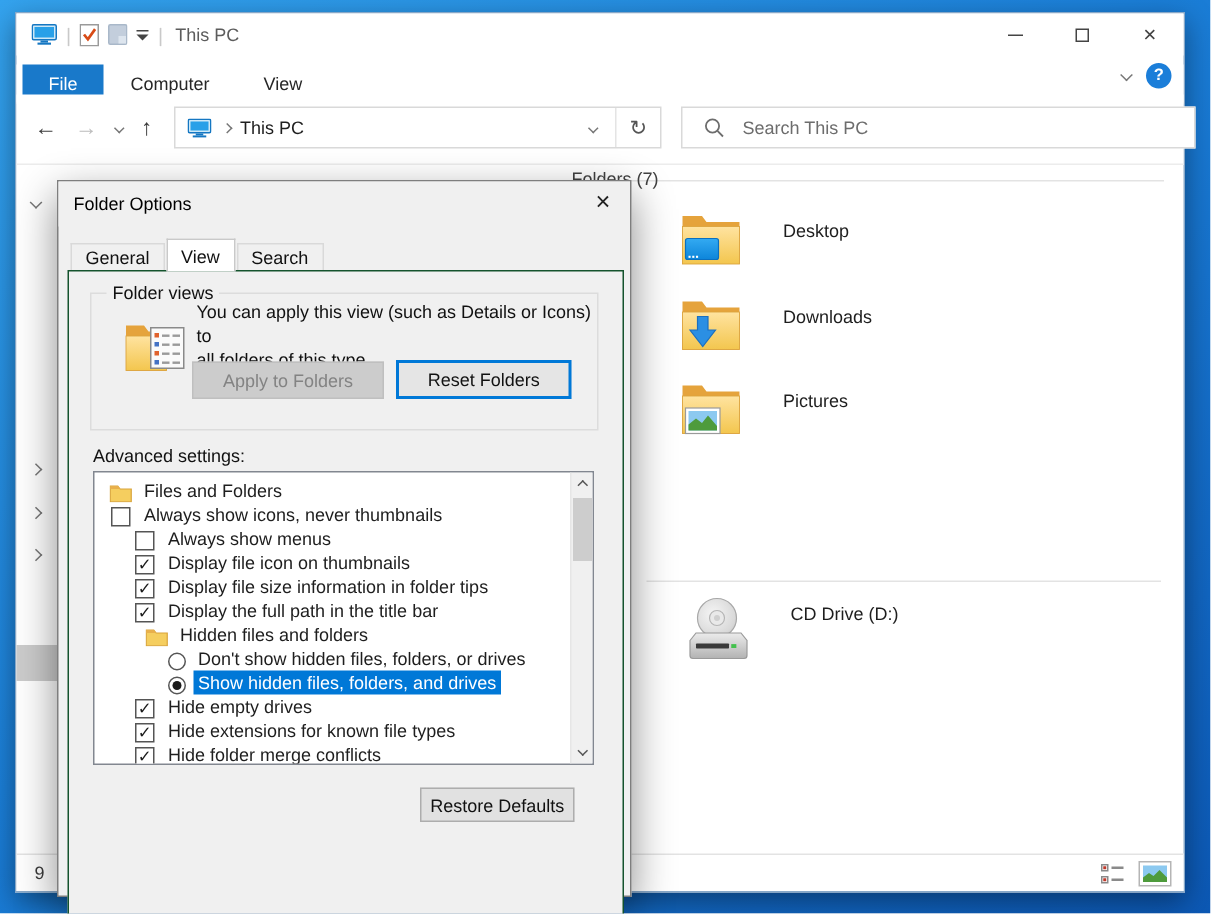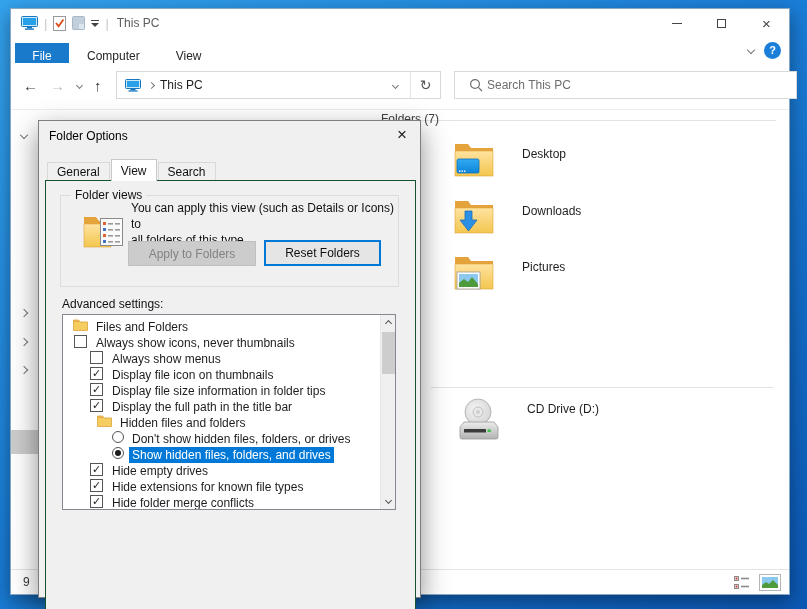--- a/index.html
+++ b/index.html
@@ -27,21 +27,21 @@
   .rtab { padding:0 18px; display:flex; align-items:center; color:#262626; }
   .ribbon-right { position:absolute; right:8px; top:28px; height:26px; display:flex; align-items:center; gap:10px; }
   .help-circle { width:17px; height:17px; border-radius:50%; background:#1b7ed9; color:#fff; font-weight:bold; font-size:11px; display:flex; align-items:center; justify-content:center; }
 
   .toolbar { position:absolute; left:0; top:54px; width:100%; height:47px; background:#fff; border-bottom:1px solid #ececec; }
   .nav-arrows { position:absolute; left:12px; top:8px; display:flex; align-items:center; gap:12px; height:28px; font-size:15px; }
   .arrow-back { color:#3b3b3b; } .arrow-fwd { color:#bdbdbd; } .arrow-up { color:#3b3b3b; }
   .addressbar { position:absolute; left:105px; top:8px; width:325px; height:28px; border:1px solid #d9d9d9; background:#fff; display:flex; align-items:center; }
   .addr-dd { position:absolute; right:32px; top:0; width:26px; height:26px; display:flex; align-items:center; justify-content:center; }
   .addr-refresh { position:absolute; right:0; top:0; width:30px; height:26px; border-left:1px solid #e4e4e4; display:flex; align-items:center; justify-content:center; color:#555; font-size:14px; }
-  .searchbox { position:absolute; left:443px; top:8px; width:343px; height:28px; border:1px solid #d9d9d9; background:#fff; display:flex; align-items:center; gap:4px; padding-left:14px; color:#6d6d6d; }
+  .searchbox { position:absolute; left:443px; top:8px; width:343px; height:28px; border:1px solid #d9d9d9; background:#fff; display:flex; align-items:center; gap:12px; padding-left:14px; color:#6d6d6d; }
 
   .chev { display:inline-block; width:6px; height:6px; border-right:1.4px solid #777; border-bottom:1.4px solid #777; }
   .chev-down { transform:rotate(45deg); }
   .chev-right { transform:rotate(-45deg); }
   .chev-sm { width:5px; height:5px; }
 
   .navpane { position:absolute; left:0; top:101px; width:28px; bottom:25px; background:#fff; }
   .tree-chev { position:absolute; left:10px; }
   .tree-row-hl { position:absolute; left:0; top:320px; width:28px; height:24px; background:#cccccc; }
 
@@ -73,21 +73,21 @@
   .groupbox-legend { position:absolute; left:10px; top:-8px; background:#f0f0f0; padding:0 4px; color:#111; }
   .fv-icon { position:absolute; left:22px; top:16px; }
   .fv-text { position:absolute; left:70px; top:4px; line-height:16px; color:#111; }
   .btn { background:#e1e1e1; border:1px solid #adadad; color:#111; display:flex; align-items:center; justify-content:center; font-size:12px; }
   .btn-apply-folders { position:absolute; left:67px; top:45px; width:128px; height:25px; background:#cccccc; border:1px solid #bfbfbf; color:#838383; }
   .btn-reset-folders { position:absolute; left:203px; top:44px; width:117px; height:26px; background:#e5e5e5; border:2px solid #0078d7; }
 
   .adv-label { position:absolute; left:16px; top:116px; color:#111; }
   .listbox { position:absolute; left:16px; top:133px; width:334px; height:196px; background:#fff; border:1px solid #828790; overflow:hidden; }
   .lb-inner { position:absolute; left:0; top:0; right:15px; bottom:0; }
-  .lrow { position:absolute; left:0; width:100%; height:16px; display:flex; align-items:flex-start; }
+  .lrow { position:absolute; left:0; width:100%; height:16px; display:flex; align-items:flex-end; }
   .lrow .lbl { padding:1px 3px; white-space:nowrap; }
   .lrow .lbl.hl { background:#0078d7; color:#fff; }
   .cb { width:13px; height:13px; border:1px solid #555; background:#fff; margin-right:6px; display:flex; align-items:center; justify-content:center; font-size:11px; color:#1a1a1a; flex:none; }
   .rb { width:12px; height:12px; border:1px solid #555; border-radius:50%; background:#fff; margin-right:5px; display:flex; align-items:center; justify-content:center; flex:none; }
   .rb .dot { width:6px; height:6px; border-radius:50%; background:#1a1a1a; }
   .mini-folder { margin-right:5px; flex:none; display:flex; }
 
   .scrollbar { position:absolute; right:0; top:0; width:15px; height:100%; background:#f0f0f0; border-left:1px solid #e6e6e6; }
   .sb-arrow { position:absolute; left:0; width:15px; height:15px; display:flex; align-items:center; justify-content:center; }
   .sb-thumb { position:absolute; left:1px; top:17px; width:13px; height:42px; background:#cdcdcd; }
@@ -438,20 +438,21 @@
           <div class="sb-arrow" style="top:0;">
               <span class="chev chev-sm" style="transform:rotate(-135deg);margin-top:2px;border-color:#555;"></span>
             </div>
           <div class="sb-thumb"></div>
           <div class="sb-arrow" style="bottom:0;">
               <span class="chev chev-sm chev-down" style="margin-bottom:2px;border-color:#555;"></span>
             </div>
         </div>
       </div>
 
+      <div class="btn btn-restore">Restore Defaults</div>
     </div>
 
     <div class="btn dlg-bottom-btn btn-ok">OK</div>
     <div class="btn dlg-bottom-btn btn-cancel">Cancel</div>
     <div class="btn dlg-bottom-btn btn-apply">Apply</div>
   </div>
 
 </div>
 
 </body></html>

